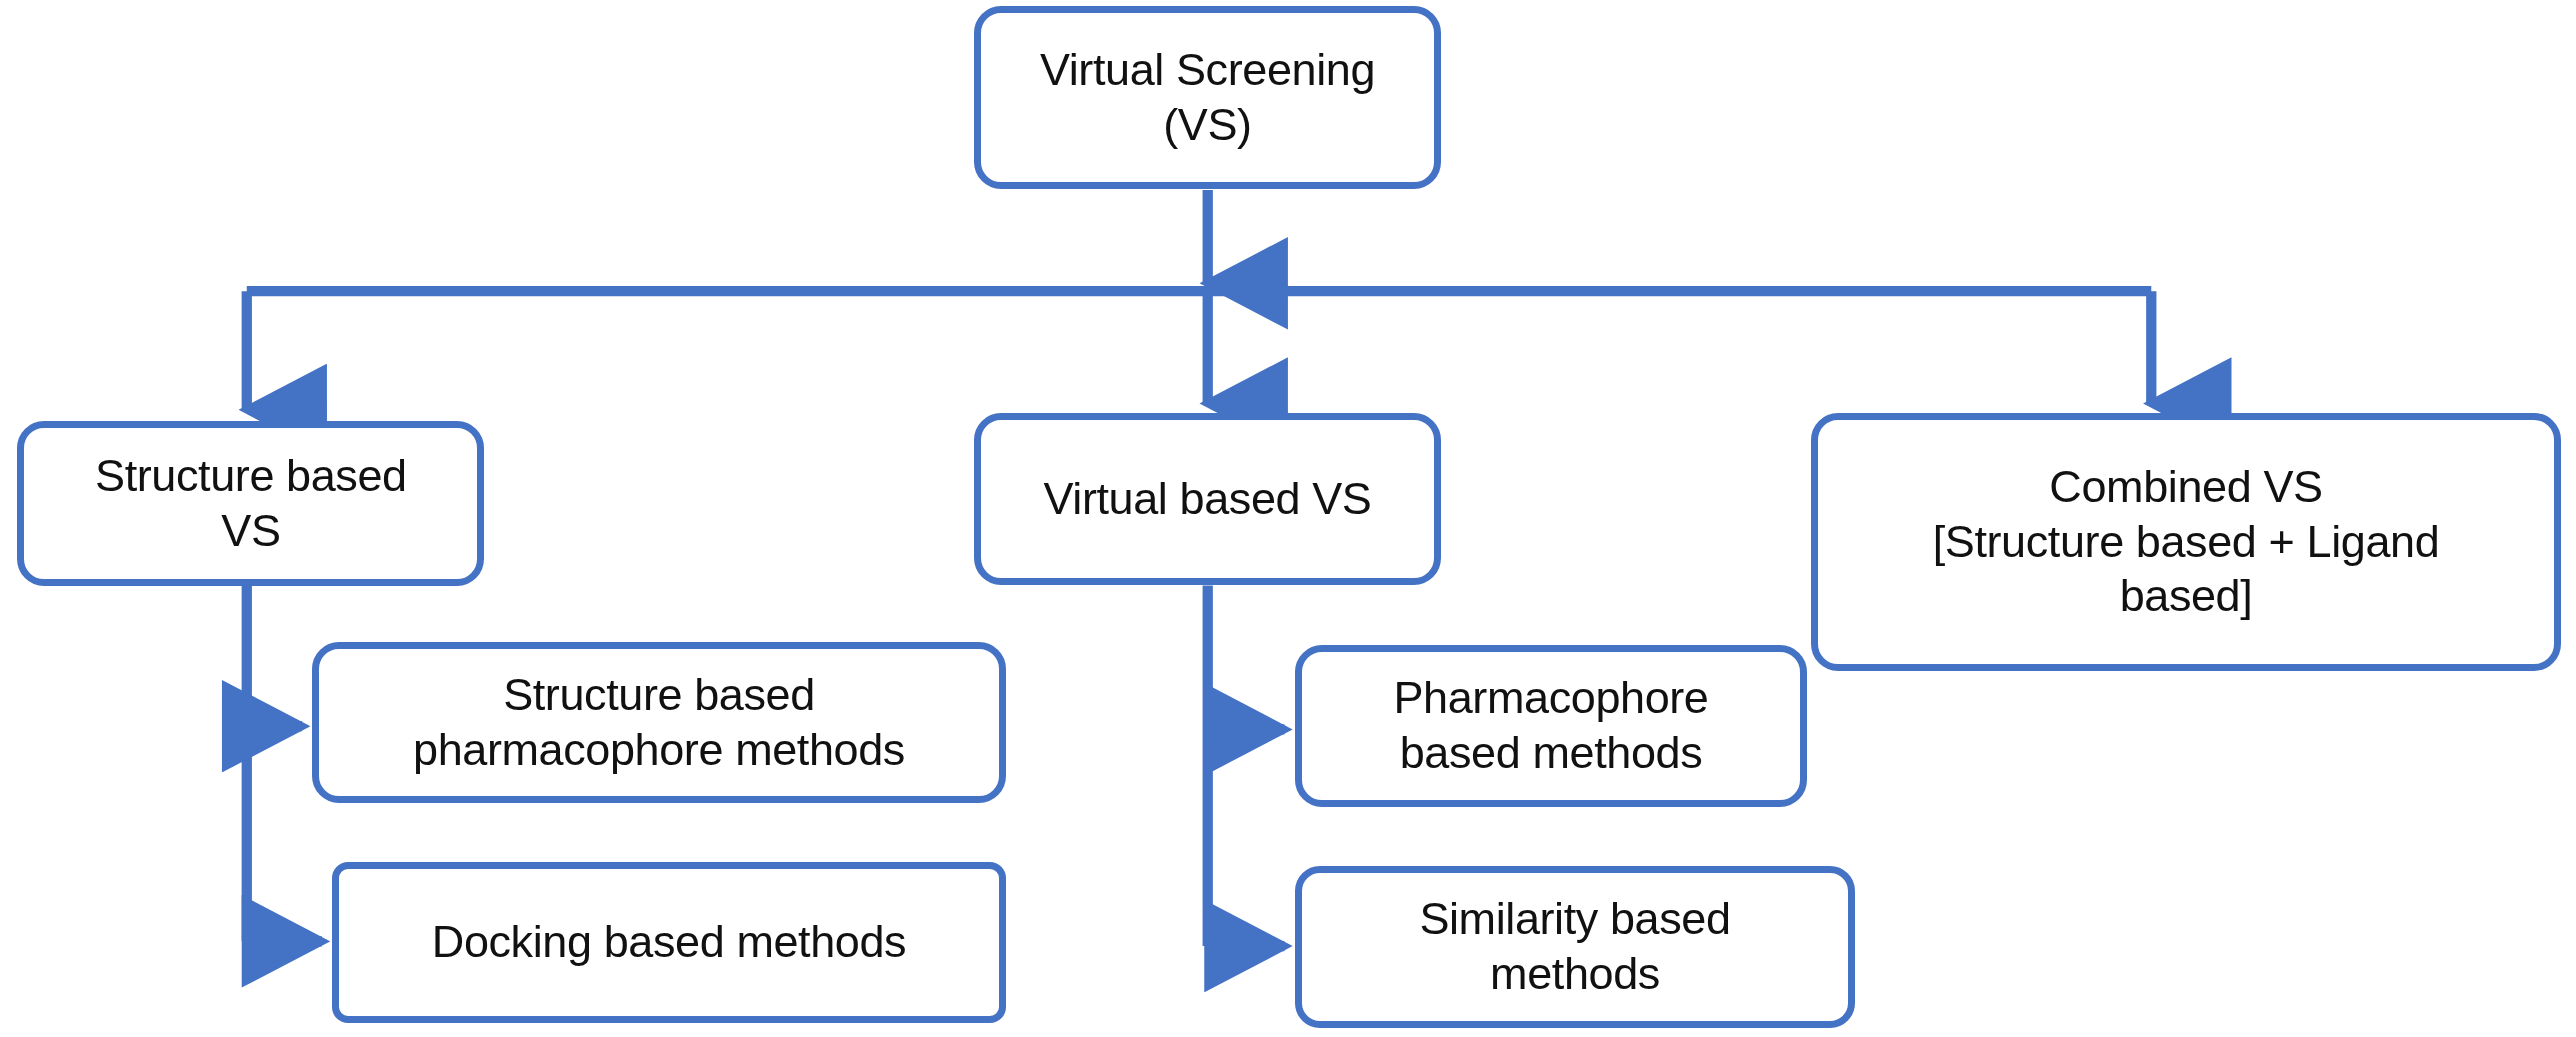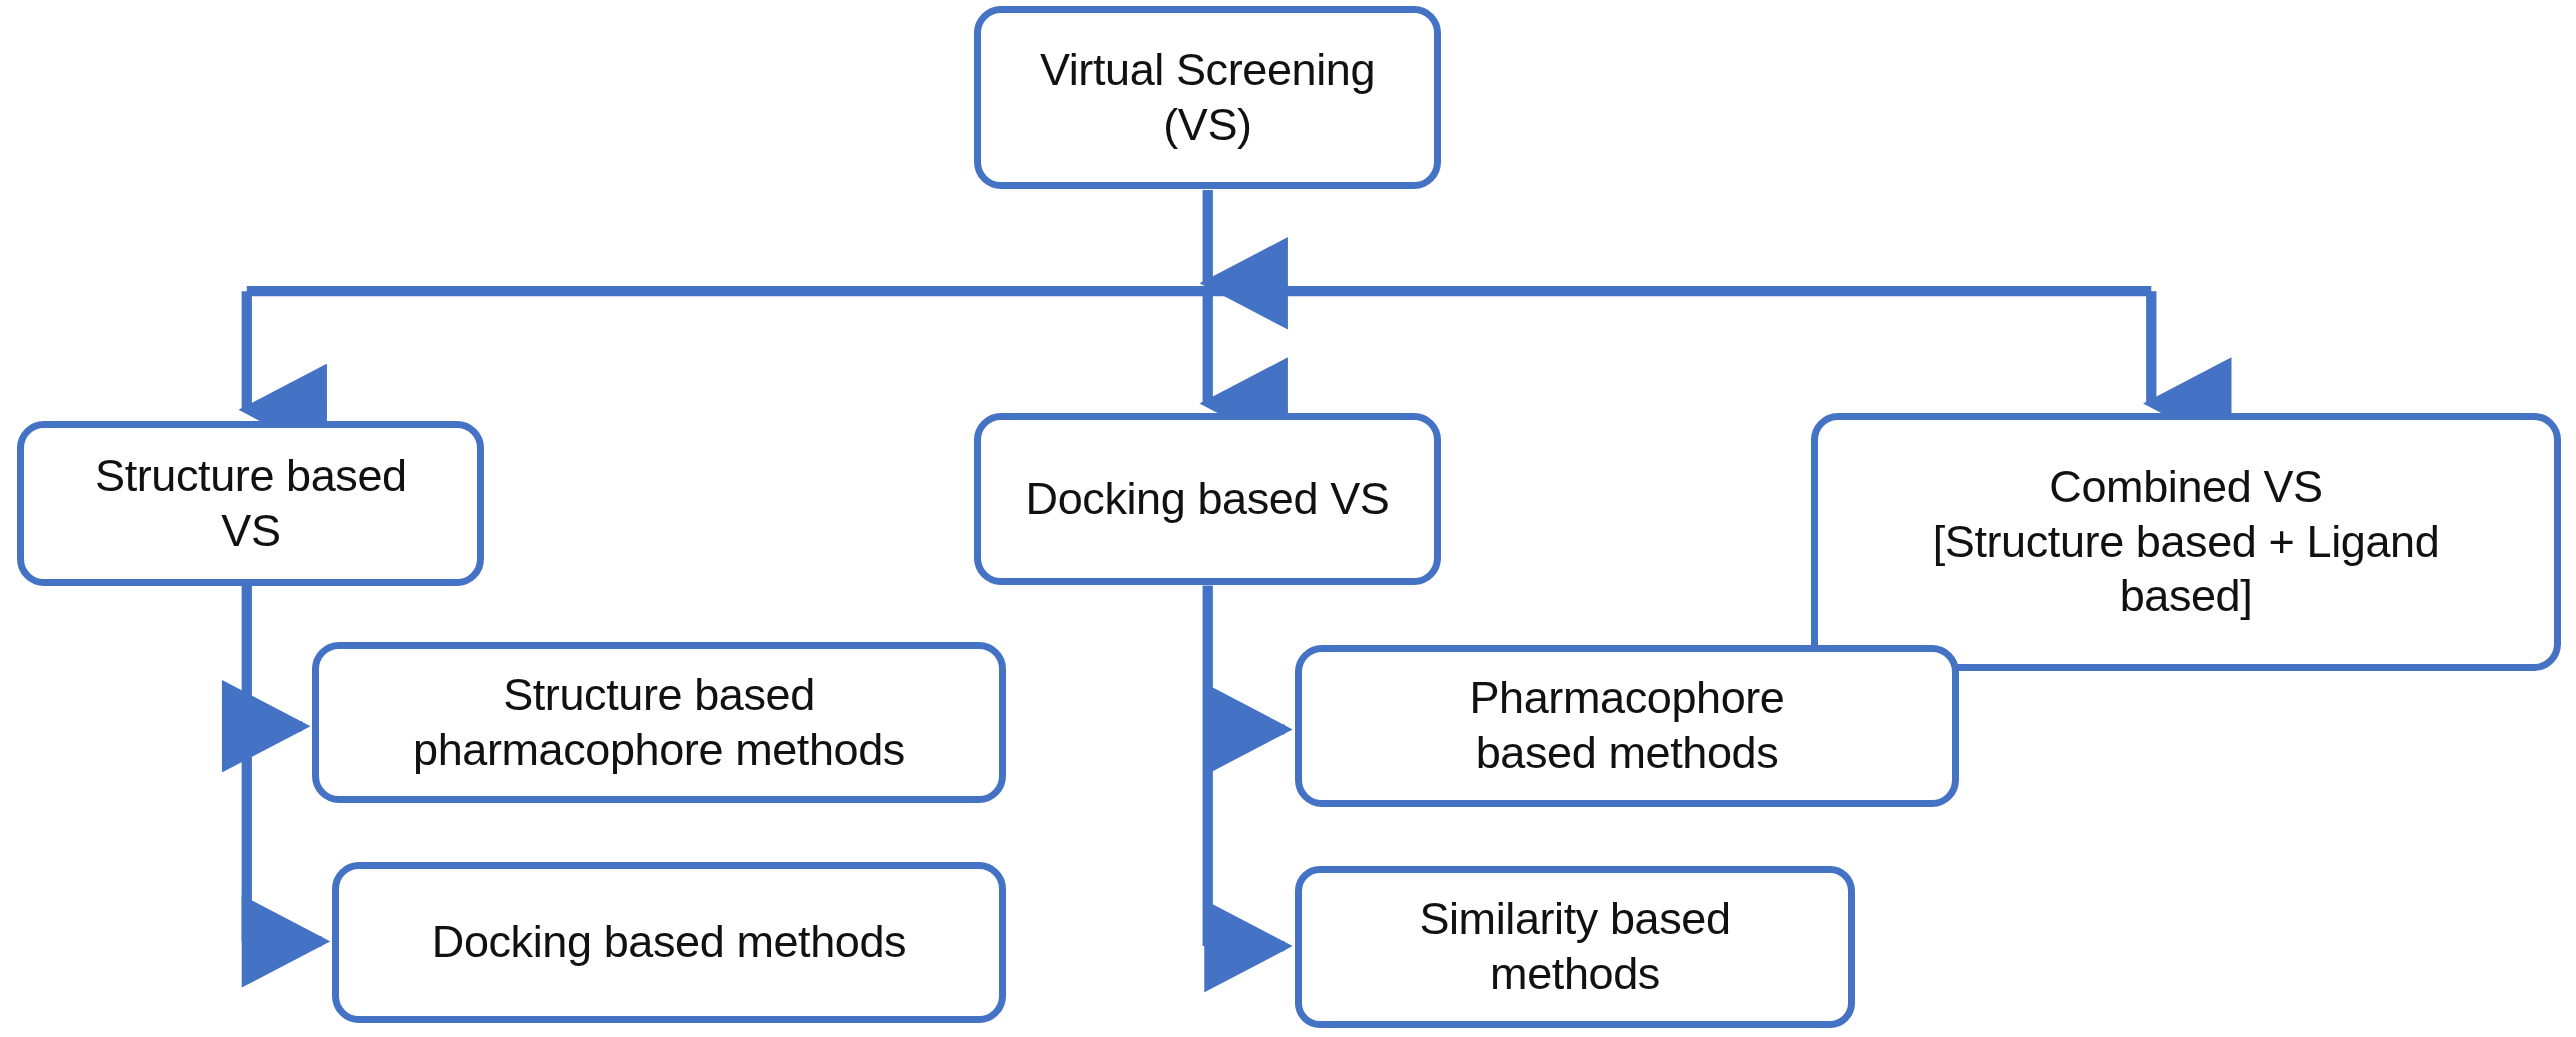--- a/index.html
+++ b/index.html
@@ -95,39 +95,39 @@
     <span class="node-label">Virtual Screening
 (VS)</span>
   </div>
 
   <div class="node-box" style="left:17.4px; top:421px; width:467px; height:165px;">
     <span class="node-label">Structure based
 VS</span>
   </div>
 
   <div class="node-box" style="left:974px; top:413px; width:467px; height:172px;">
-    <span class="node-label">Docking based VS</span>
+    <span class="node-label">Virtual based VS</span>
   </div>
 
   <div class="node-box" style="left:1811px; top:413px; width:750px; height:258px;">
     <span class="node-label">Combined VS
 [Structure based + Ligand
 based]</span>
   </div>
 
   <div class="node-box" style="left:312px; top:642px; width:694px; height:161px;">
     <span class="node-label">Structure based
 pharmacophore methods</span>
   </div>
 
-  <div class="node-box" style="left:332px; top:862px; width:674px; height:161px;">
+  <div class="node-box" style="left:332px; top:862px; width:674px; height:161px;border-radius:16px;">
     <span class="node-label">Docking based methods</span>
   </div>
 
-  <div class="node-box" style="left:1295px; top:645px; width:664px; height:162px;justify-content:center;">
+  <div class="node-box" style="left:1295px; top:645px; width:512px; height:162px;justify-content:center;">
     <span class="node-label">Pharmacophore
 based methods</span>
   </div>
 
   <div class="node-box" style="left:1295px; top:866px; width:560px; height:162px;border-radius:25px;">
     <span class="node-label">Similarity based
 methods</span>
   </div>
 
 </div>

